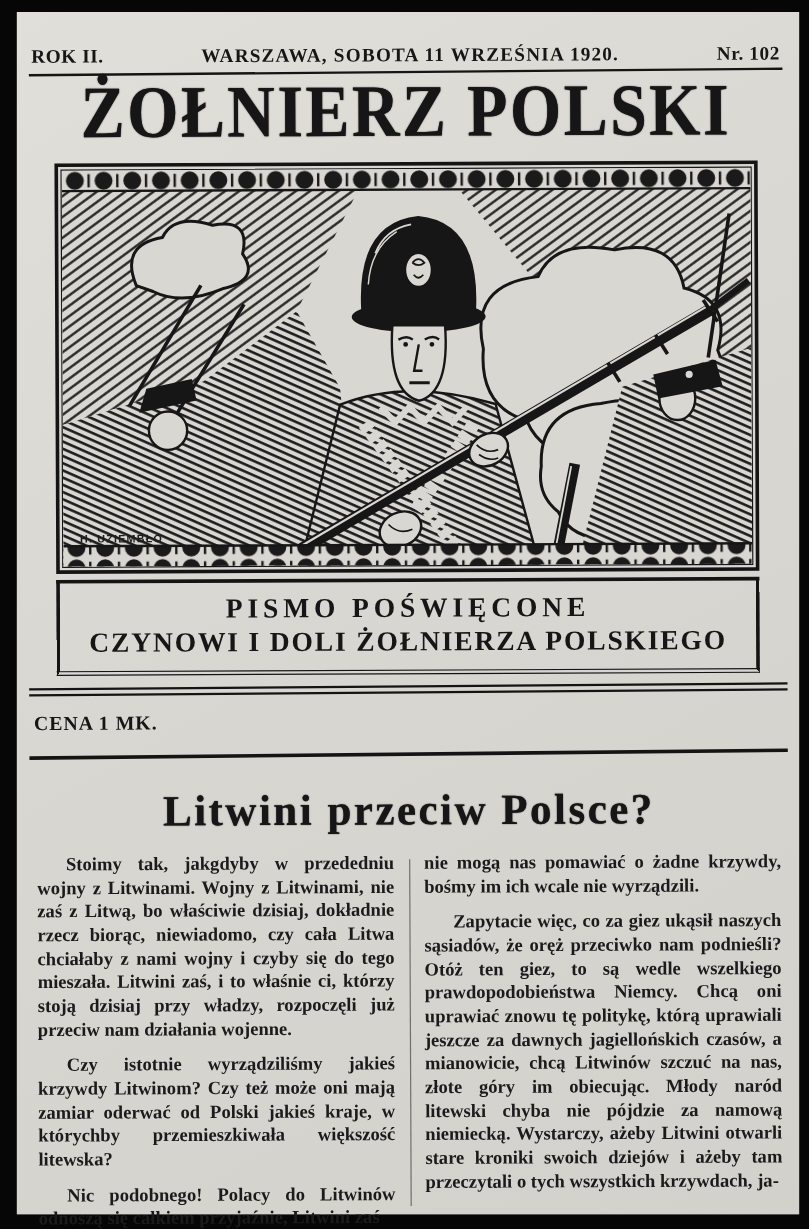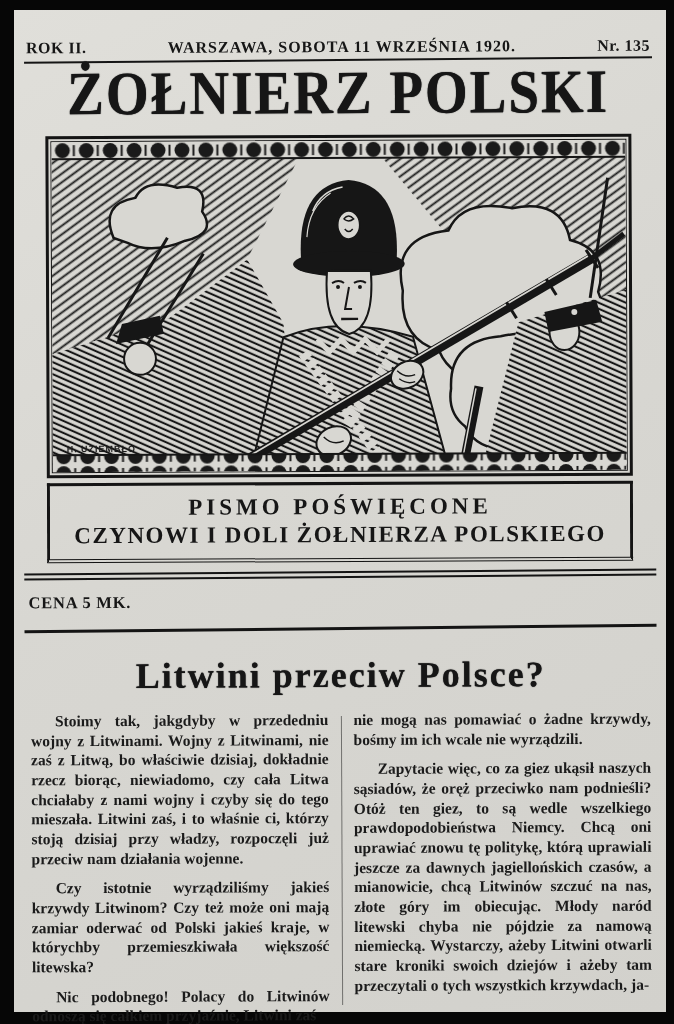--- a/index.html
+++ b/index.html
@@ -56,21 +56,21 @@
 </style>
 </head>
 <body>
 
 <div class="paper">
   <div class="inner">
 
     <div class="mast-row">
       <span>ROK II.</span>
       <span class="c">WARSZAWA, SOBOTA 11 WRZEŚNIA 1920.</span>
-      <span>Nr. 135</span>
+      <span>Nr. 102</span>
     </div>
     <div class="header-rule"></div>
 
     <h1 class="masthead">ŻOŁNIERZ POLSKI</h1>
 
     <div class="illu-frame">
       <div class="b2">
       <svg viewBox="0 0 576 330" preserveAspectRatio="none">
         <defs>
           <pattern id="beads" patternUnits="userSpaceOnUse" width="24" height="17">
@@ -159,21 +159,21 @@
     </div>
 
     <div class="subtitle-box">
       <div class="l1">PISMO POŚWIĘCONE</div>
       <div class="l2">CZYNOWI I DOLI ŻOŁNIERZA POLSKIEGO</div>
     </div>
     <div class="heavy-rule"></div>
 
     <div class="info-row">
       <div class="right">
-        <div>CENA 5 MK.</div>
+        <div>CENA 1 MK.</div>
       </div>
     </div>
     <div class="rule2"></div>
 
     <h2 class="headline">Litwini przeciw Polsce?</h2>
 
     <div class="cols">
       <div class="col">
         <p>Stoimy tak, jakgdyby w przededniu wojny z Litwinami. Wojny z Litwinami, nie zaś z Litwą, bo właściwie dzisiaj, dokładnie rzecz biorąc, niewiadomo, czy cała Litwa chciałaby z nami wojny i czyby się do tego mieszała. Litwini zaś, i to właśnie ci, którzy stoją dzisiaj przy władzy, rozpoczęli już przeciw nam działania wojenne.</p>
         <p>Czy istotnie wyrządziliśmy jakieś krzywdy Litwinom? Czy też może oni mają zamiar oderwać od Polski jakieś kraje, w którychby przemieszkiwała większość litewska?</p>

